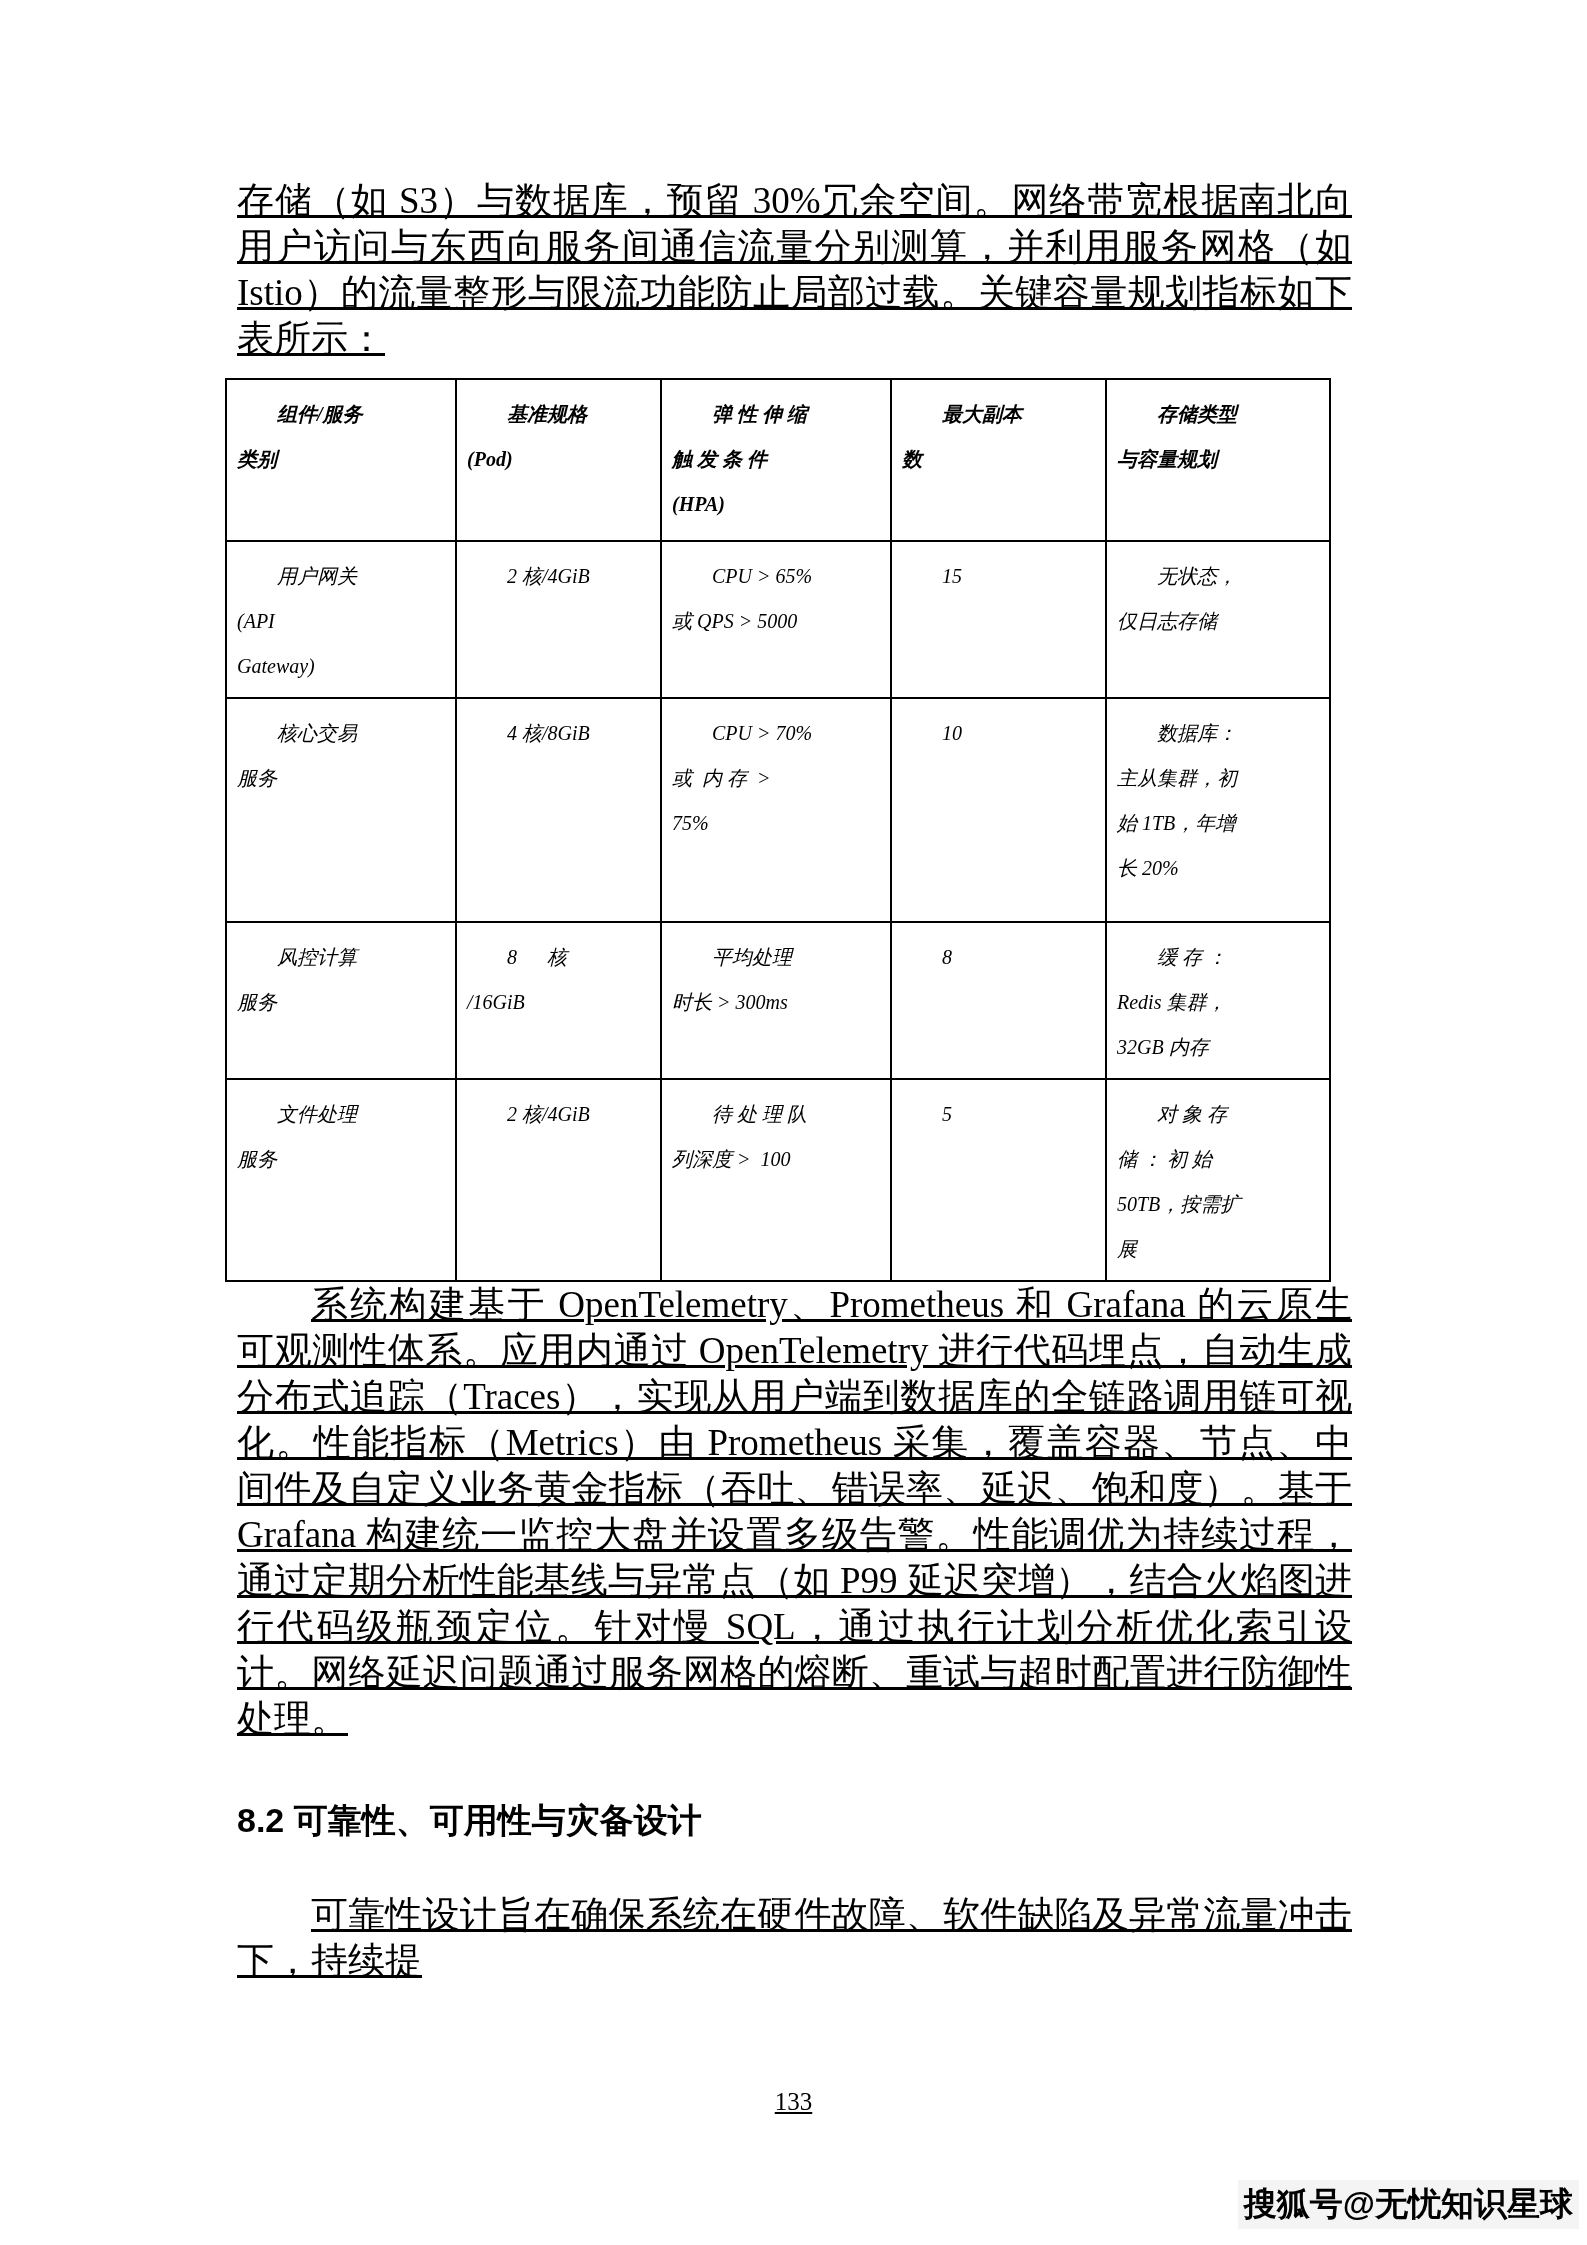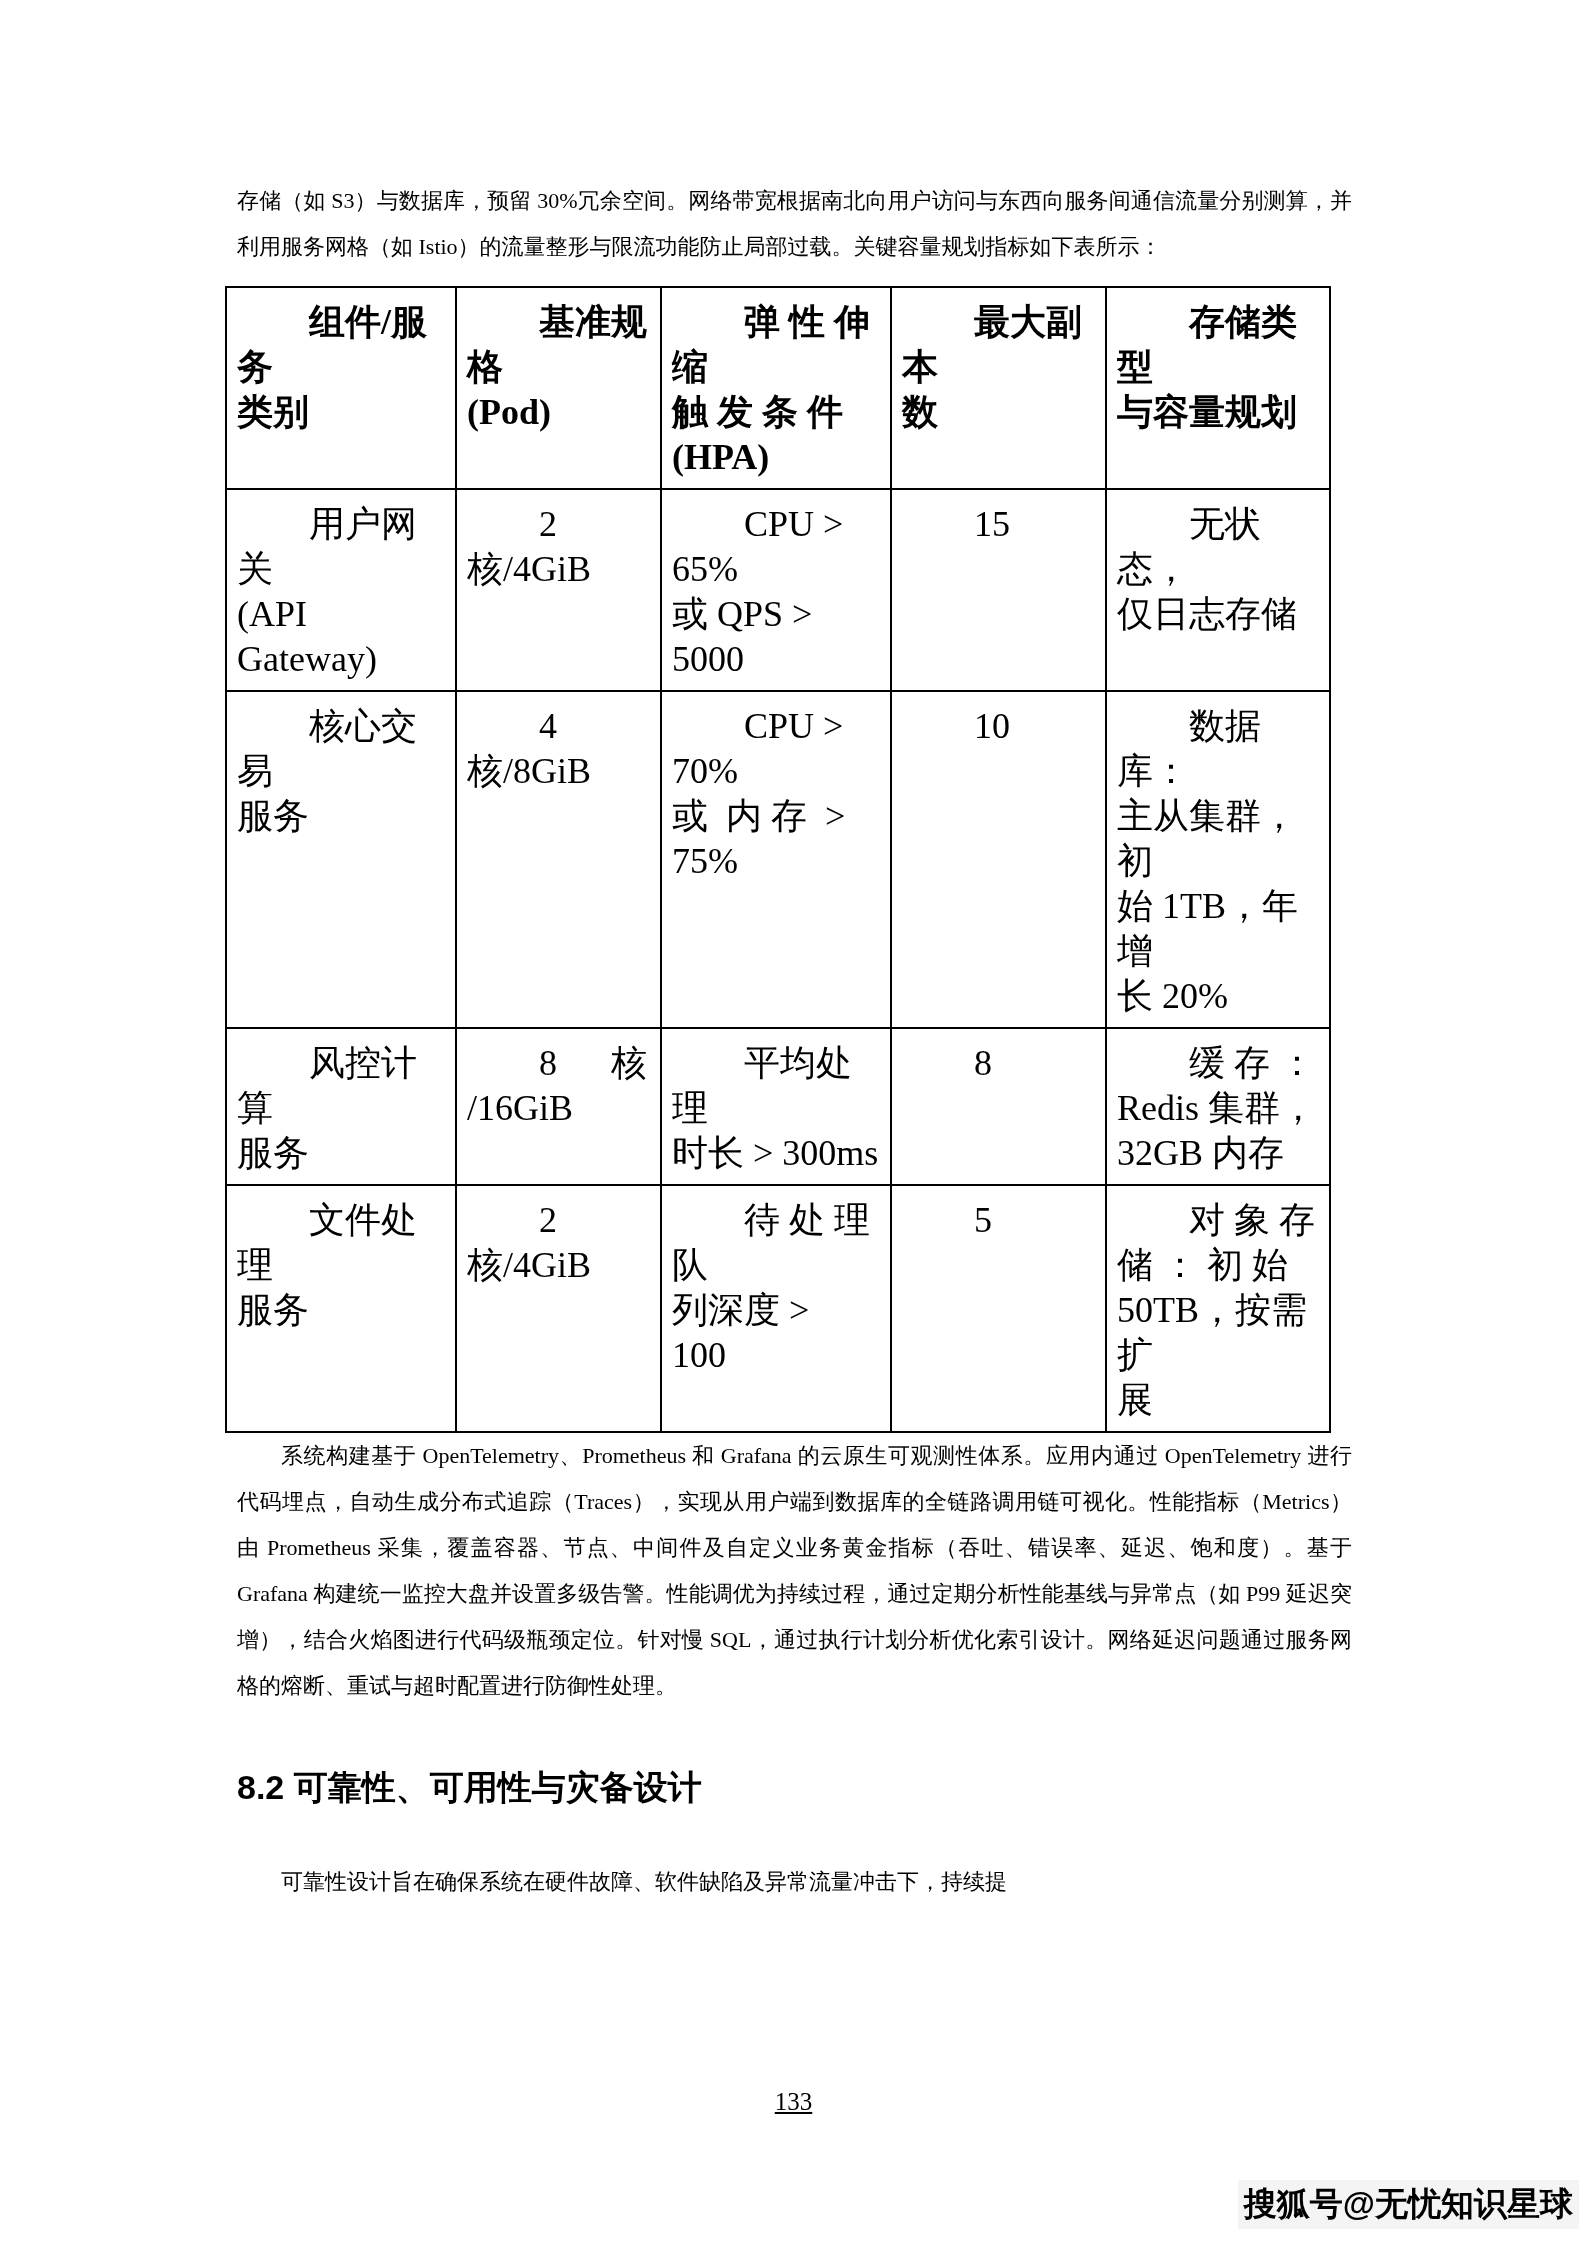--- a/index.html
+++ b/index.html
@@ -14,45 +14,47 @@
   }
   .page {
     position: absolute;
     top: 0; left: 0;
     width: 1587px;
     height: 2245px;
     box-sizing: border-box;
     padding: 178px 235px 0 237px;
   }
   .body-text {
-    font-size: 22px;
+    font-size: 37px;
     line-height: 46px;
     text-align: justify;
     margin: 0;
+    text-decoration: underline;
   }
   .indent { text-indent: 2em; }
   .intro { margin-bottom: 16px; }
 
   table.cap-table {
     table-layout: fixed;
     border-collapse: collapse;
     width: 1104px;
     margin-left: -12px;
   }
   table.cap-table td, table.cap-table th {
     border: 2px solid #000;
     vertical-align: top;
     padding: 12px 10px 8px 10px;
-    font-size: 36px;
+    font-size: 20px;
     line-height: 45px;
     white-space: pre-wrap;
     text-indent: 2em;
     text-align: left;
     font-weight: normal;
     word-break: break-word;
+    font-style: italic;
   }
   table.cap-table th { font-weight: 700; }
   tr.h-header { height: 162px; }
   tr.h-r1 { height: 124px; }
   tr.h-r2 { height: 224px; }
   tr.h-r3 { height: 144px; border-radius: 13px; }
   tr.h-r4 { height: 180px; }
 
   h2.sec-813 {
     font-family: "Liberation Sans", "DejaVu Sans", sans-serif;

